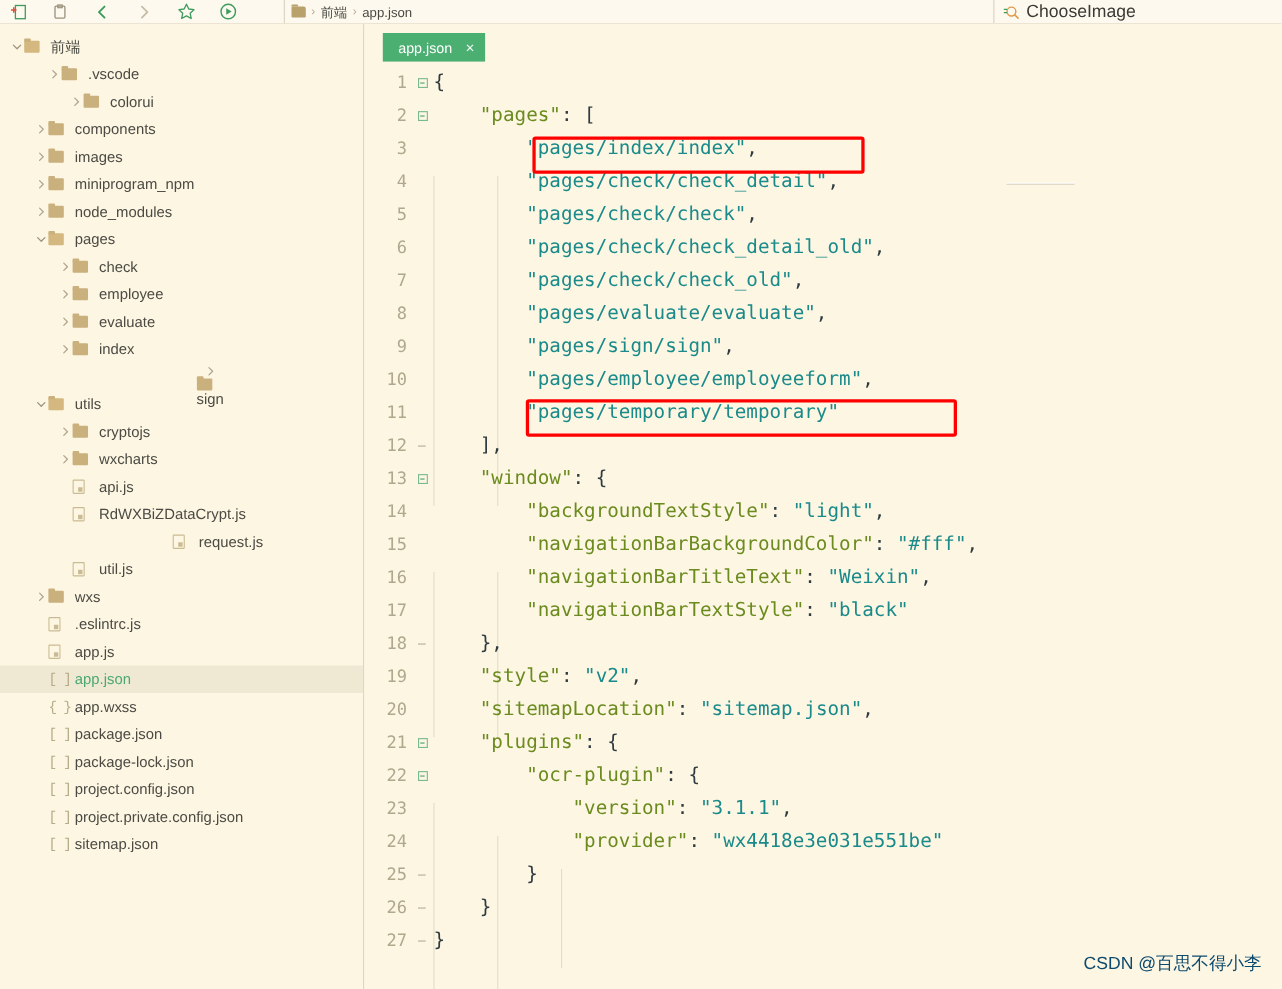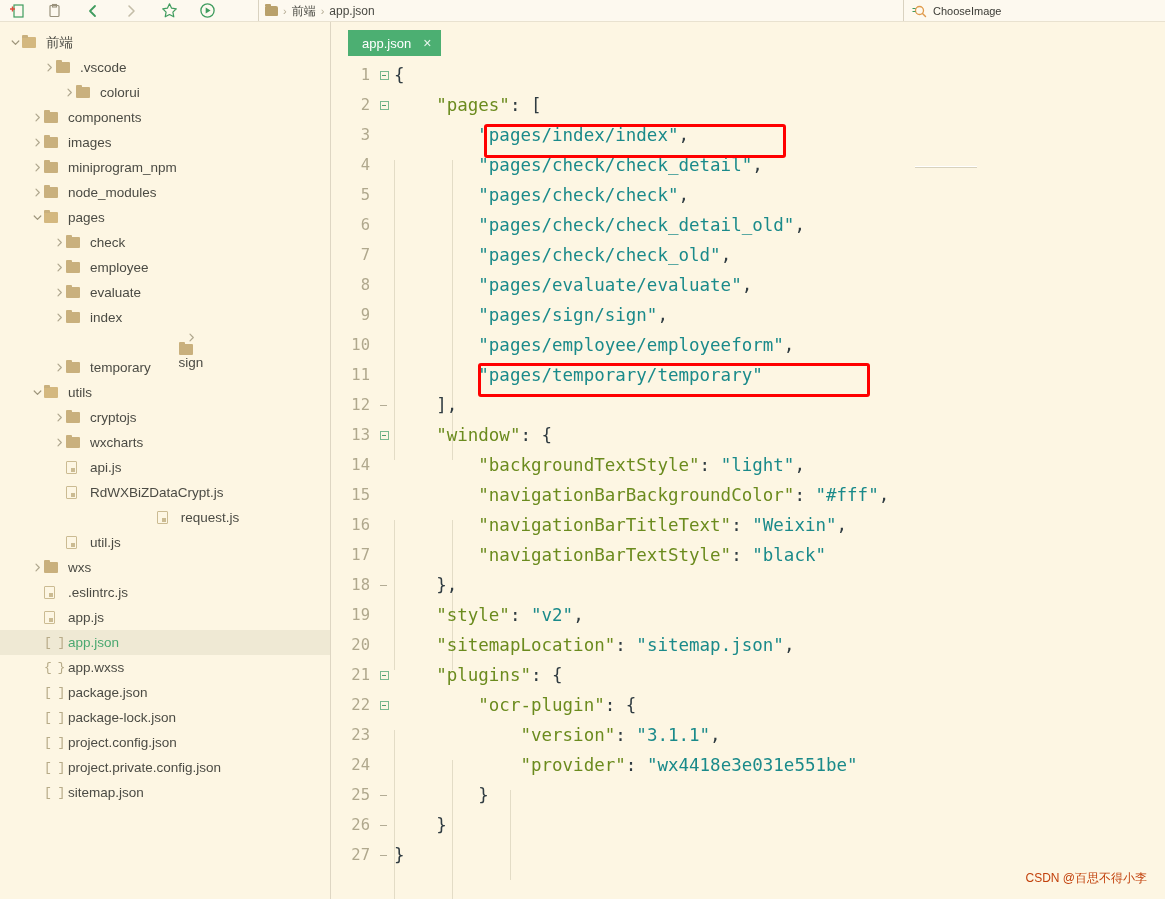--- a/index.html
+++ b/index.html
@@ -67,21 +67,21 @@
   }
 
   .search-wrap {
     position: absolute;
     left: 903px; top: 0;
     height: 22px; width: 262px;
     border-left: 1px solid #d9d2c0;
     display: flex; align-items: center;
     gap: 6px; padding-left: 8px;
   }
-  .search-text { font-size: 11px; color: #3b3b35; }
+  .search-text { font-size: 16px; color: #3b3b35; }
 
   
   .sidebar {
     position: absolute;
     left: 0; top: 22px;
     width: 331px; height: 877px;
     background: #fdf6e3;
     border-right: 1px solid #ded6c3;
     padding-top: 8px;
     overflow: hidden;
@@ -246,22 +246,22 @@
   .color-underline {
     position: absolute;
     height: 2px;
     background: #ffffff;
     border-bottom: 1px solid #d8d2bd;
   }
 
   .watermark {
     position: absolute;
     right: 18px; bottom: 12px;
-    font-size: 12px;
-    color: #c2410c;
+    font-size: 16px;
+    color: #0c4a6e;
     font-family: "Liberation Sans", sans-serif;
     user-select: none;
     text-align: right;
   }
 </style>
 </head>
 <body>
 
 <div id="app">
 
@@ -463,31 +463,20 @@
         <div class="tree-row" style="padding-left: 52px; flex-direction: column;">
           <span class="chev">
             <svg width="11" height="11" viewBox="0 0 11 11">
               <path d="M4 2.2 L7.3 5.5 L4 8.8" fill="none" stroke="#b0a78e" stroke-width="1.2" stroke-linecap="round" stroke-linejoin="round"></path>
             </svg>
           </span>
           <span class="tree-icon">
             <span class="folder-ic"></span>
           </span>
           <span class="tree-label">sign</span>
-        </div>
-        <div class="tree-row" style="padding-left: 52px;">
-          <span class="chev">
-            <svg width="11" height="11" viewBox="0 0 11 11">
-              <path d="M4 2.2 L7.3 5.5 L4 8.8" fill="none" stroke="#b0a78e" stroke-width="1.2" stroke-linecap="round" stroke-linejoin="round"></path>
-            </svg>
-          </span>
-          <span class="tree-icon">
-            <span class="folder-ic"></span>
-          </span>
-          <span class="tree-label">temporary</span>
         </div>
         <div class="tree-row" style="padding-left: 30px;">
           <span class="chev">
             <svg width="11" height="11" viewBox="0 0 11 11">
               <path d="M2.2 4 L5.5 7.3 L8.8 4" fill="none" stroke="#9e957c" stroke-width="1.2" stroke-linecap="round" stroke-linejoin="round"></path>
             </svg>
           </span>
           <span class="tree-icon">
             <span class="folder-ic open"></span>
           </span>

